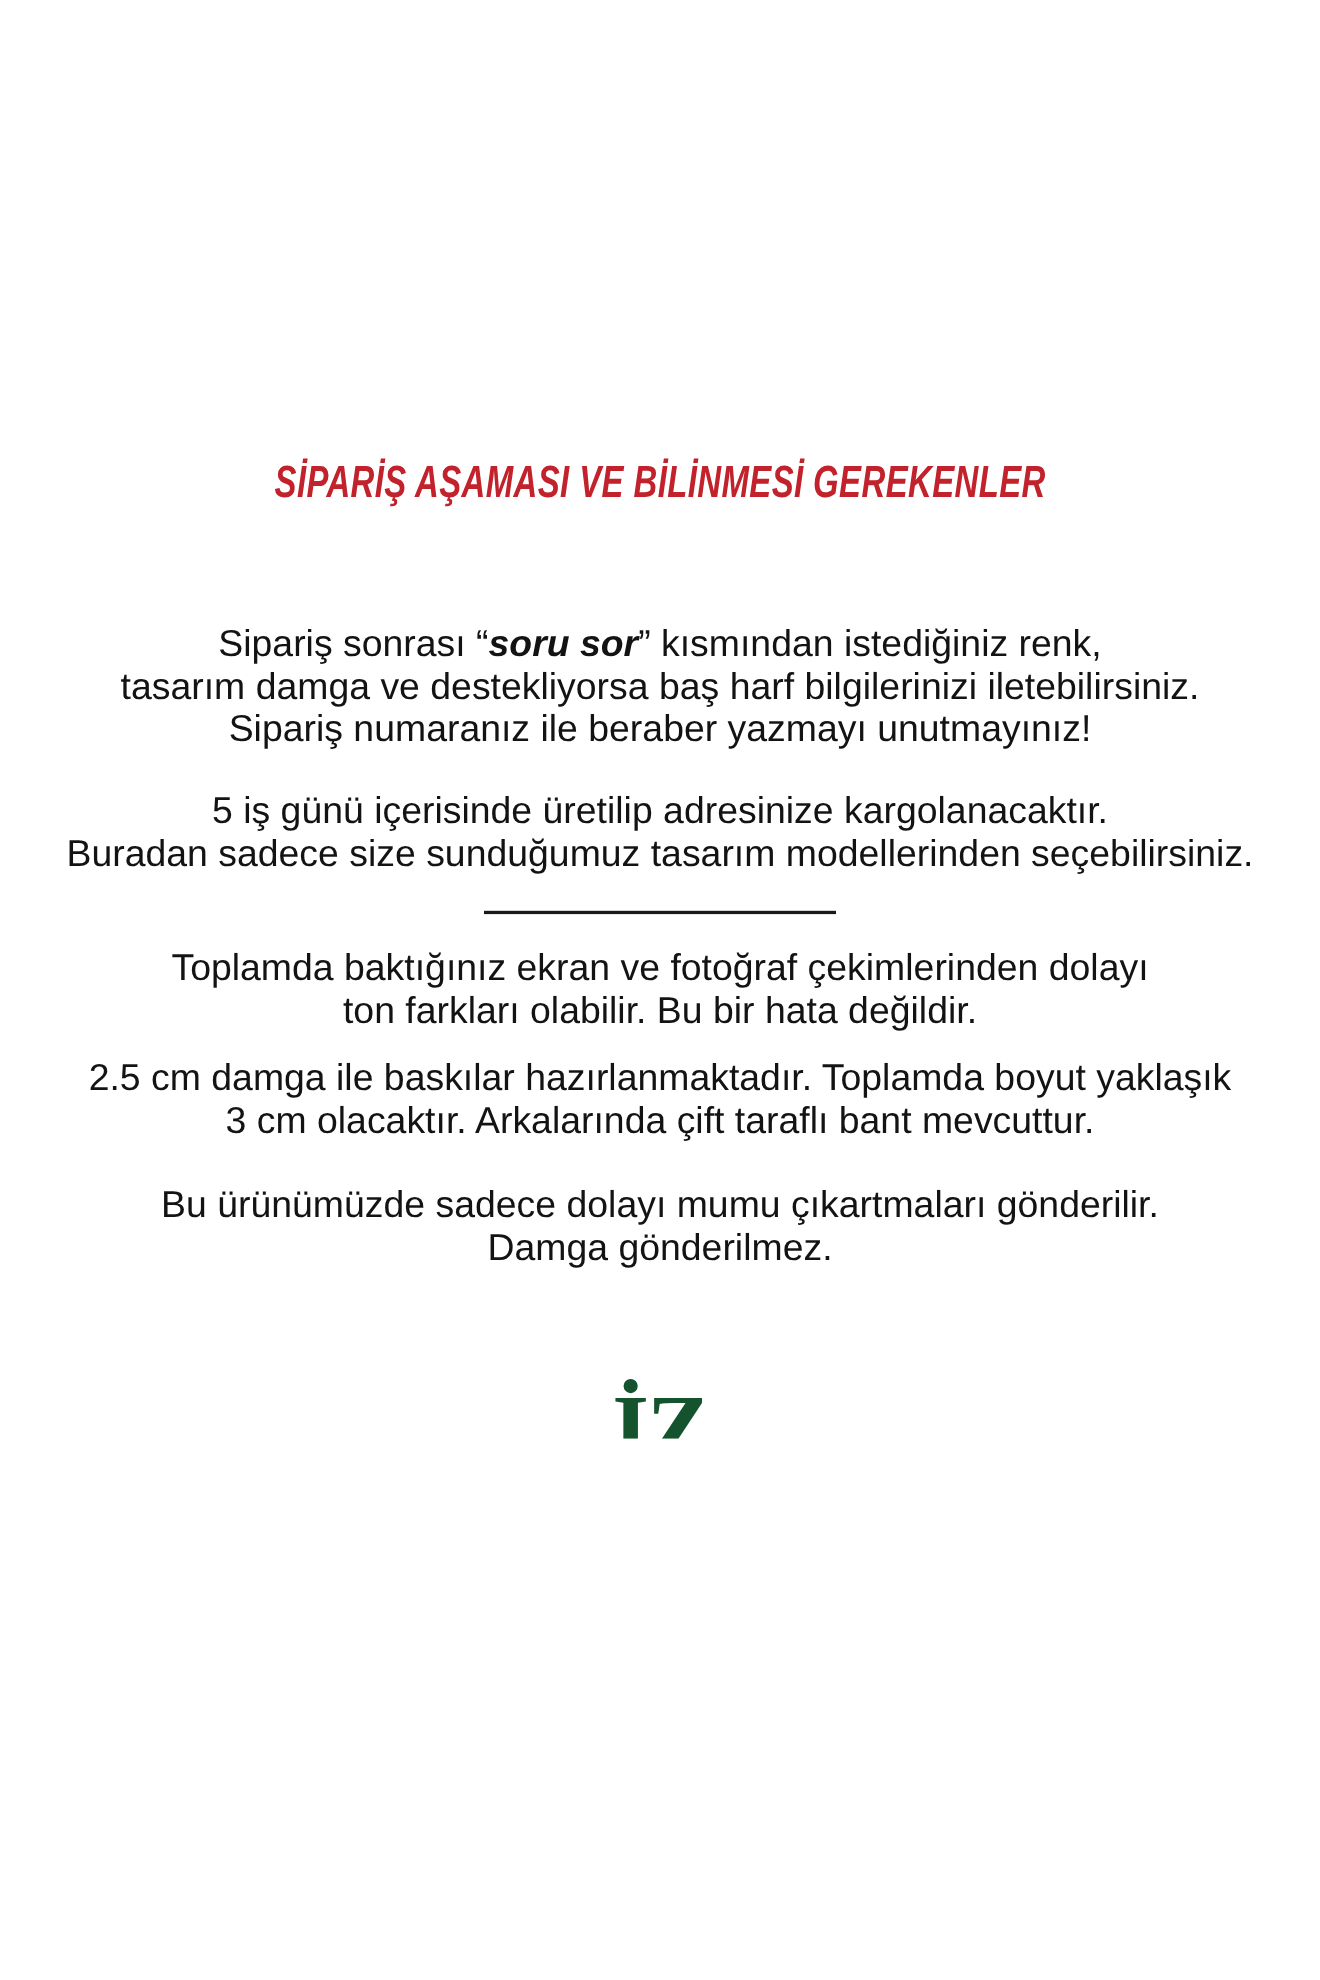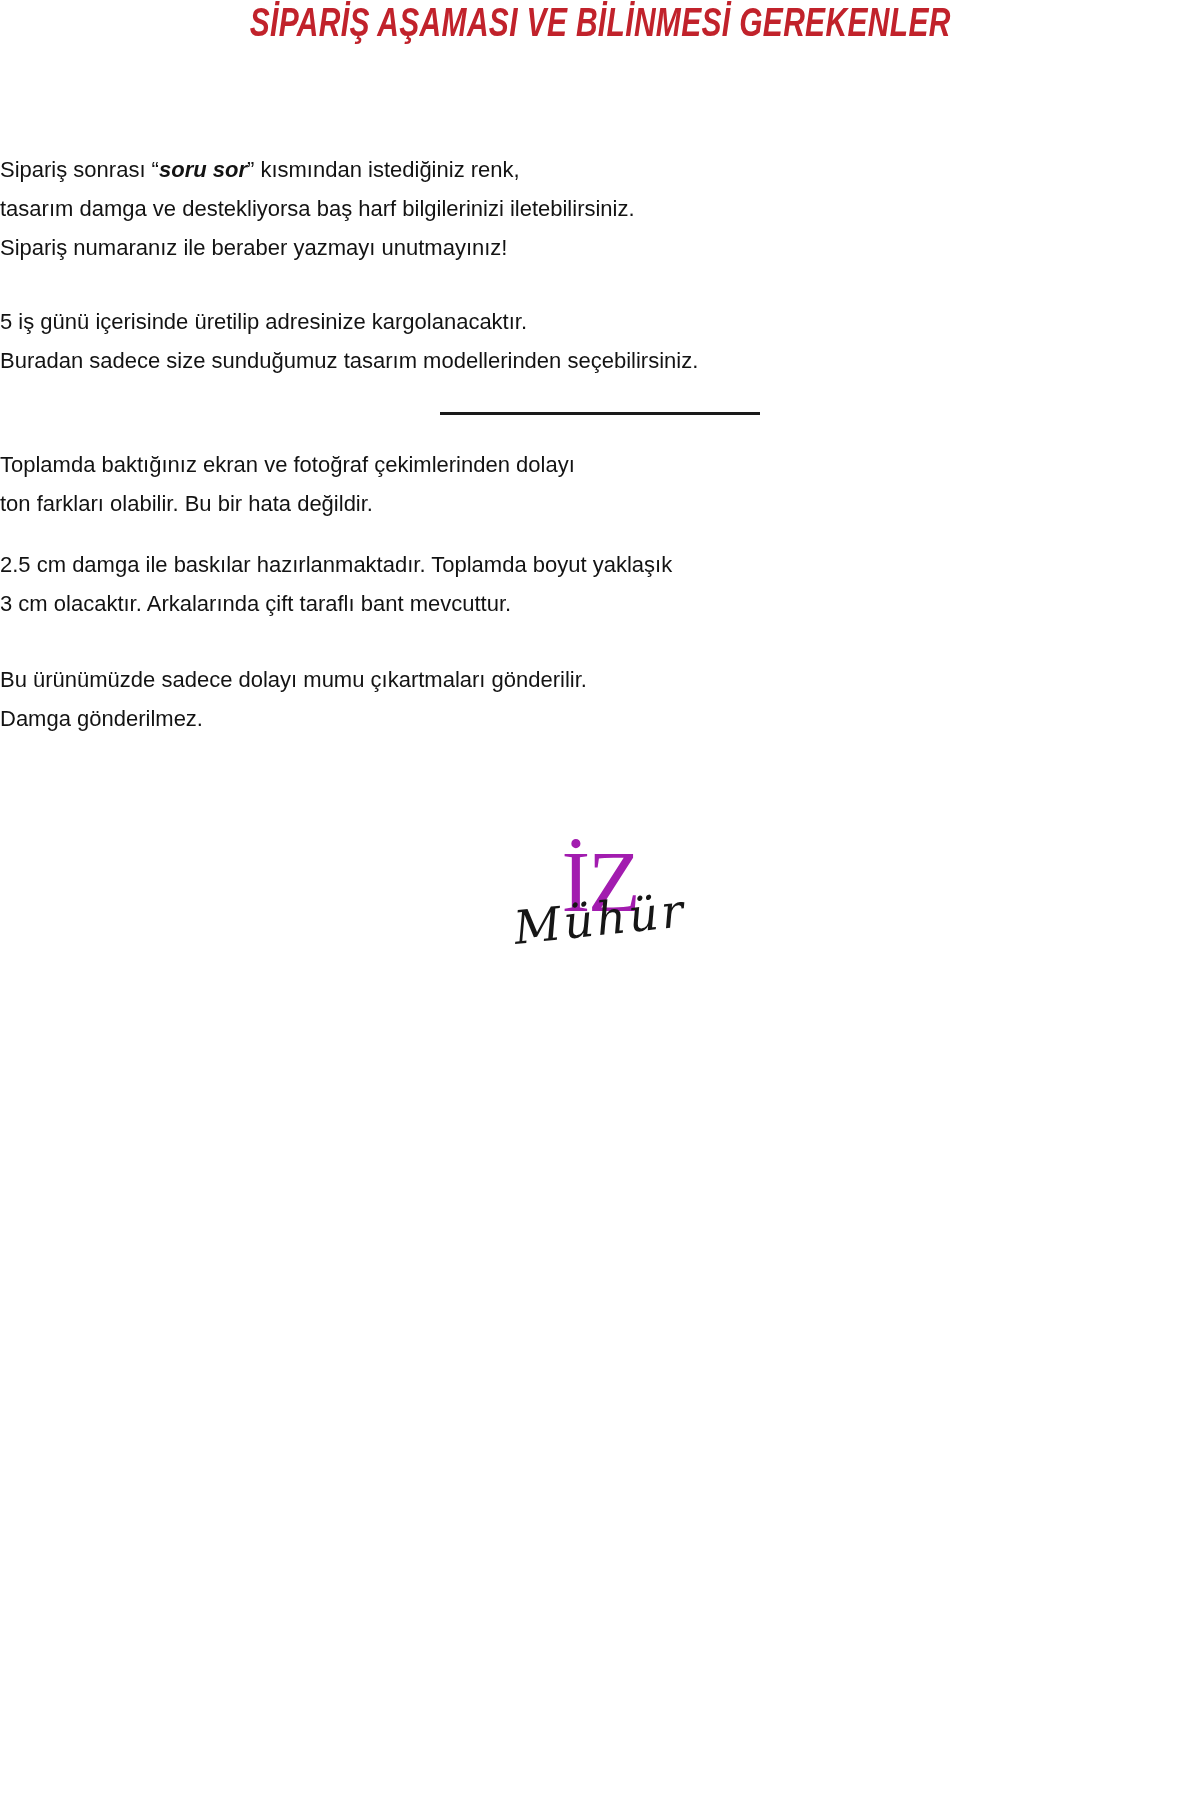--- a/index.html
+++ b/index.html
@@ -8,20 +8,21 @@
   }
   *{box-sizing:border-box;}
   html,body{margin:0;padding:0;background:#ffffff;}
   .page{
     position:relative;
     width:1200px;
     height:1308px;
     margin:0 auto;
     background:#ffffff;
     overflow:hidden;
+    padding-top:416px;
     font-family:"Liberation Sans","DejaVu Sans",sans-serif;
     color:var(--ink,#131313);
     border-radius:19px;
   }
   .title{
     margin:0;
     width:100%;
     text-align:center;
     font-size:41px;
     line-height:44px;
@@ -32,21 +33,22 @@
   }
   .title .condense{
     display:inline-block;
     transform:scaleX(0.73);
     transform-origin:50% 50%;
     letter-spacing:0.5px;
   }
   .para{
     margin:0;
     width:100%;
-    font-size:22px;
+    text-align:center;
+    font-size:34px;
     line-height:39px;
     font-weight:400;
     color:var(--ink,#131313);
   }
   .para .line{display:block;}
   .p1{margin-top:106px;}
   .p2{margin-top:35px;}
   .p3{margin-top:30px;}
   .p4{margin-top:22px;}
   .p5{margin-top:37px;}
@@ -60,22 +62,22 @@
   .brand{
     margin-top:104px;
     width:100%;
     text-align:center;
   }
   .brand-mark{
     display:block;
     font-family:"Liberation Serif","DejaVu Serif",serif;
     font-size:86px;
     line-height:0.95;
-    font-weight:400;
-    color:#a21caf;
+    font-weight:700;
+    color:#14532d;
     letter-spacing:-2px;
   }
   .brand-script{
     display:block;
     margin-top:-30px;
     font-family:"DejaVu Serif","Liberation Serif",serif;
     font-style:italic;
     font-weight:400;
     font-size:46px;
     line-height:1.1;

